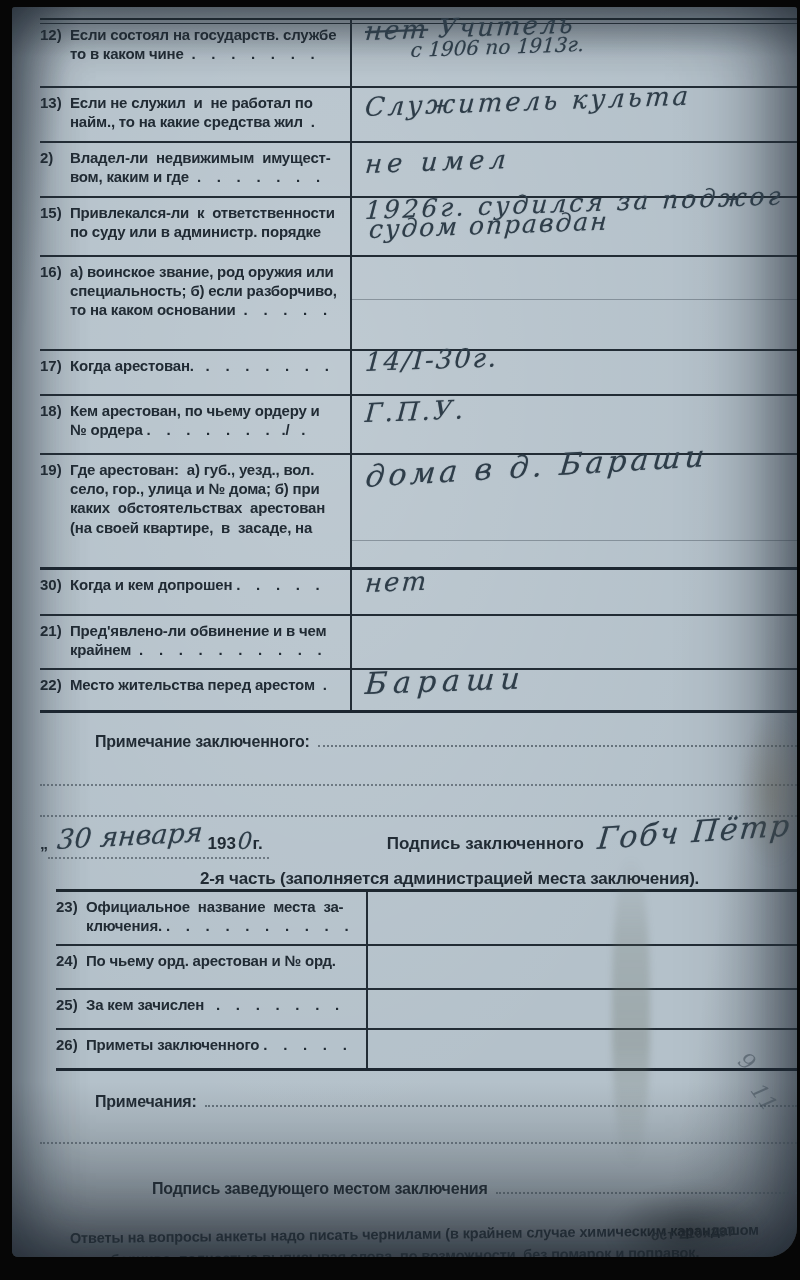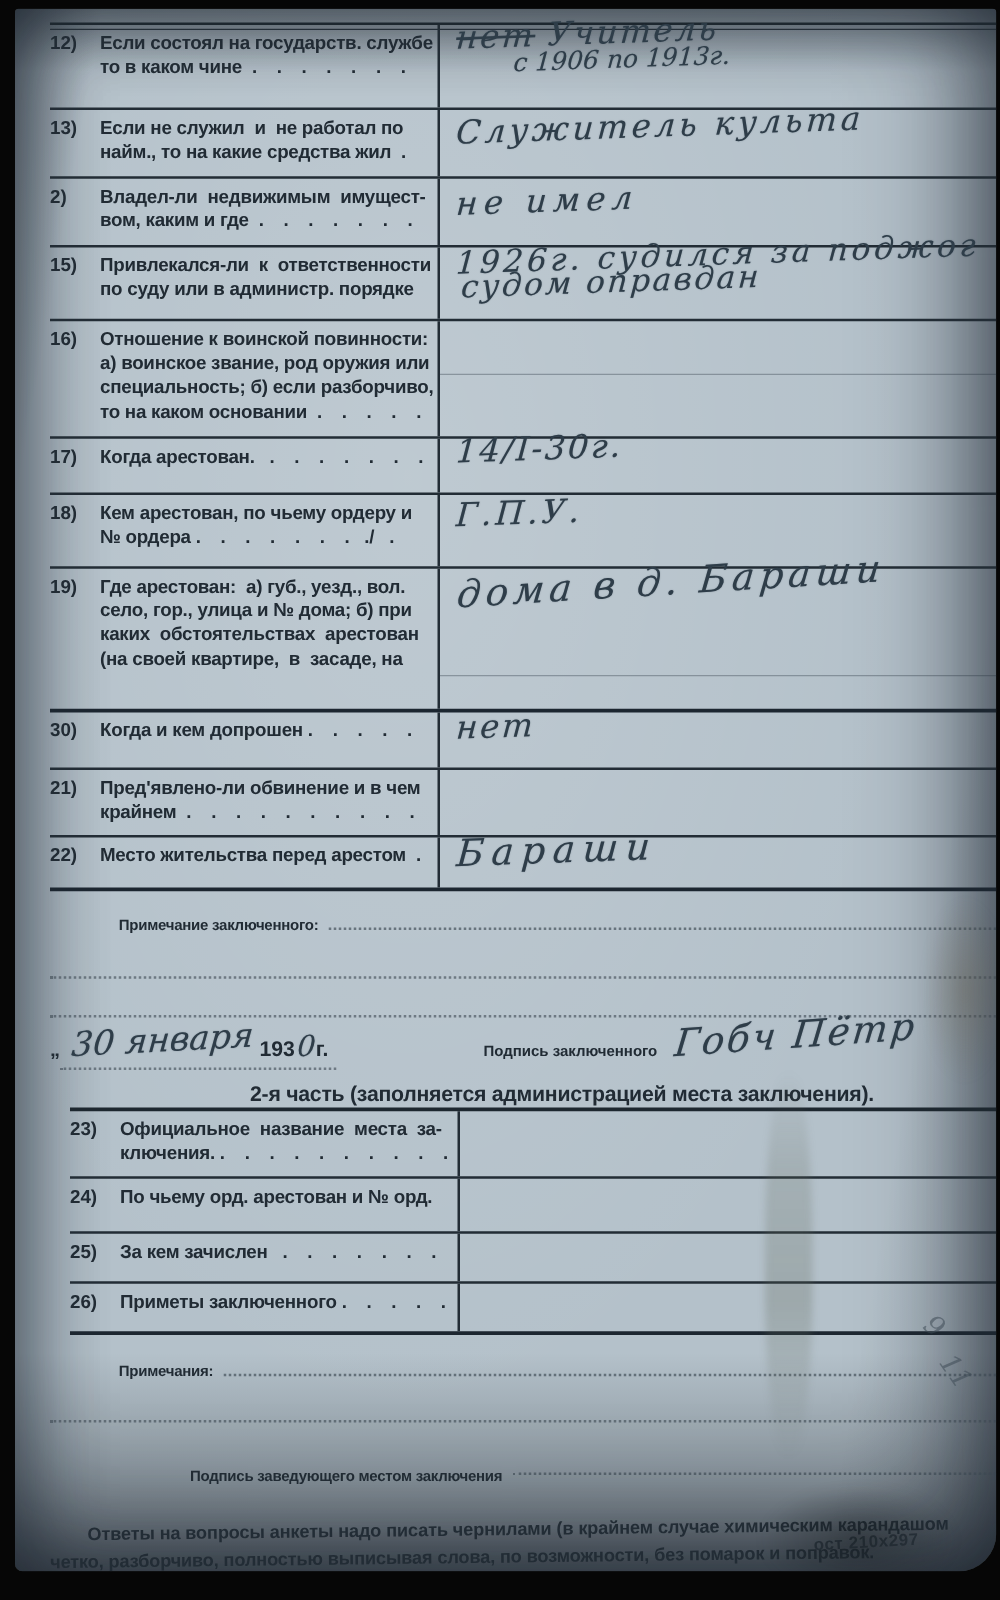--- a/index.html
+++ b/index.html
@@ -29,21 +29,20 @@
   .t1{border-top:2px solid #1d272f;margin-top:11px;}
   .t1::before{content:"";position:absolute;top:3px;left:0;right:0;height:1px;background:#242e37;}
   .t2{border-top:3px solid #1d272f;margin-left:44px;}
   .row{display:flex;border-bottom:2px solid #222c35;}
   .row.thick{border-bottom:3px solid #1c2630;}
   .qcell{
     width:312px;min-width:312px;box-sizing:border-box;
     border-right:2px solid #222c35;
     padding:5px 20px 2px 0;
     display:flex;
-    gap:10px;
   }
   .num{width:30px;min-width:30px;font-weight:700;font-size:15px;line-height:1.28;}
   .qtext{font-weight:700;font-size:15px;line-height:1.28;letter-spacing:-0.2px;}
   .qtext div{white-space:pre;}
   .acell{flex:1;position:relative;padding-left:12px;overflow:visible;}
   .faint{position:absolute;left:0;right:-200px;height:1px;background:rgba(40,52,62,0.35);}
   
   .hand{
     font-family:"DejaVu Serif",serif;font-style:italic;
     color:#2e3d49;
@@ -51,37 +50,37 @@
     transform:rotate(-2deg) skewX(-6deg);
     transform-origin:left bottom;
     text-shadow:0 0 1px rgba(46,61,73,0.45);
     white-space:pre;
   }
   .strike{text-decoration:line-through;text-decoration-thickness:2px;}
   
   .dotfill{flex:1;border-bottom:2px dotted rgba(60,72,82,0.65);margin:0 0 4px 8px;}
   .dotline{border-bottom:2px dotted rgba(60,72,82,0.6);height:1px;margin-left:28px;}
   .labelrow{display:flex;align-items:baseline;margin-left:28px;}
-  .plabel{font-weight:700;font-size:12px;letter-spacing:-0.2px;white-space:pre;}
+  .plabel{font-weight:700;font-size:16px;letter-spacing:-0.2px;white-space:pre;}
   
   .note-label{margin-top:20px;padding-left:55px;}
   .dl1{margin-top:32px;}
   .dl2{margin-top:28px;}
   .daterow{margin-top:4px;margin-left:28px;display:flex;align-items:baseline;height:42px;}
   .oq{font-weight:700;font-size:16px;margin-top:10px;}
   .hdate{font-size:27px;margin:0 6px;transform:rotate(-3deg) skewX(-8deg);}
   .ydotted{border-bottom:2px dotted rgba(60,72,82,0.6);display:flex;align-items:baseline;padding:0 6px 2px 2px;}
   .yprint{font-weight:700;font-size:17px;}
   .yhand{font-size:23px;margin:0 1px;}
-  .siglabel{font-weight:700;font-size:12px;margin-left:118px;white-space:pre;}
+  .siglabel{font-weight:700;font-size:17px;margin-left:118px;white-space:pre;}
   .signature{font-size:30px;margin-left:12px;transform:rotate(-4deg) skewX(-10deg);letter-spacing:2px;}
   .heading2{font-weight:700;font-size:17px;padding-left:188px;margin-top:6px;white-space:pre;letter-spacing:-0.2px;}
   .notesrow{margin-top:22px;padding-left:55px;}
   .ndl{margin-top:30px;}
-  .wardenrow{margin-top:36px;padding-left:112px;align-items:center;}
+  .wardenrow{margin-top:36px;padding-left:112px;}
   .footer{
     margin:26px 0 0 10px;font-weight:700;font-size:14.5px;line-height:1.5;
     letter-spacing:-0.1px;color:#222c35;transform:rotate(-0.7deg);
   }
   .footer .l1{white-space:nowrap;overflow:hidden;padding-left:48px;}
   .footer .l2{white-space:nowrap;overflow:hidden;padding-left:18px;}
   .std{
     position:absolute;right:62px;bottom:16px;font-weight:700;font-size:13.5px;
     transform:rotate(-3deg);color:#2a343d;letter-spacing:0.5px;
   }
@@ -179,21 +178,20 @@
       <div class="acell">
         <span class="hand a15-1">1926г. судился за поджог</span>
         <span class="hand a15-2">судом оправдан</span>
       </div>
     </div>
 
     <div class="row" style="min-height:92px">
       <div class="qcell">
         <span class="num">16)</span>
         <div class="qtext">
-          <div>Отношение к воинской повинности:</div>
           <div>а) воинское звание, род оружия или</div>
           <div>специальность; б) если разборчиво,</div>
           <div>то на каком основании  .    .    .    .    .</div>
         </div>
       </div>
       <div class="acell">
         <div class="faint" style="top:46%"></div>
       </div>
     </div>
 

